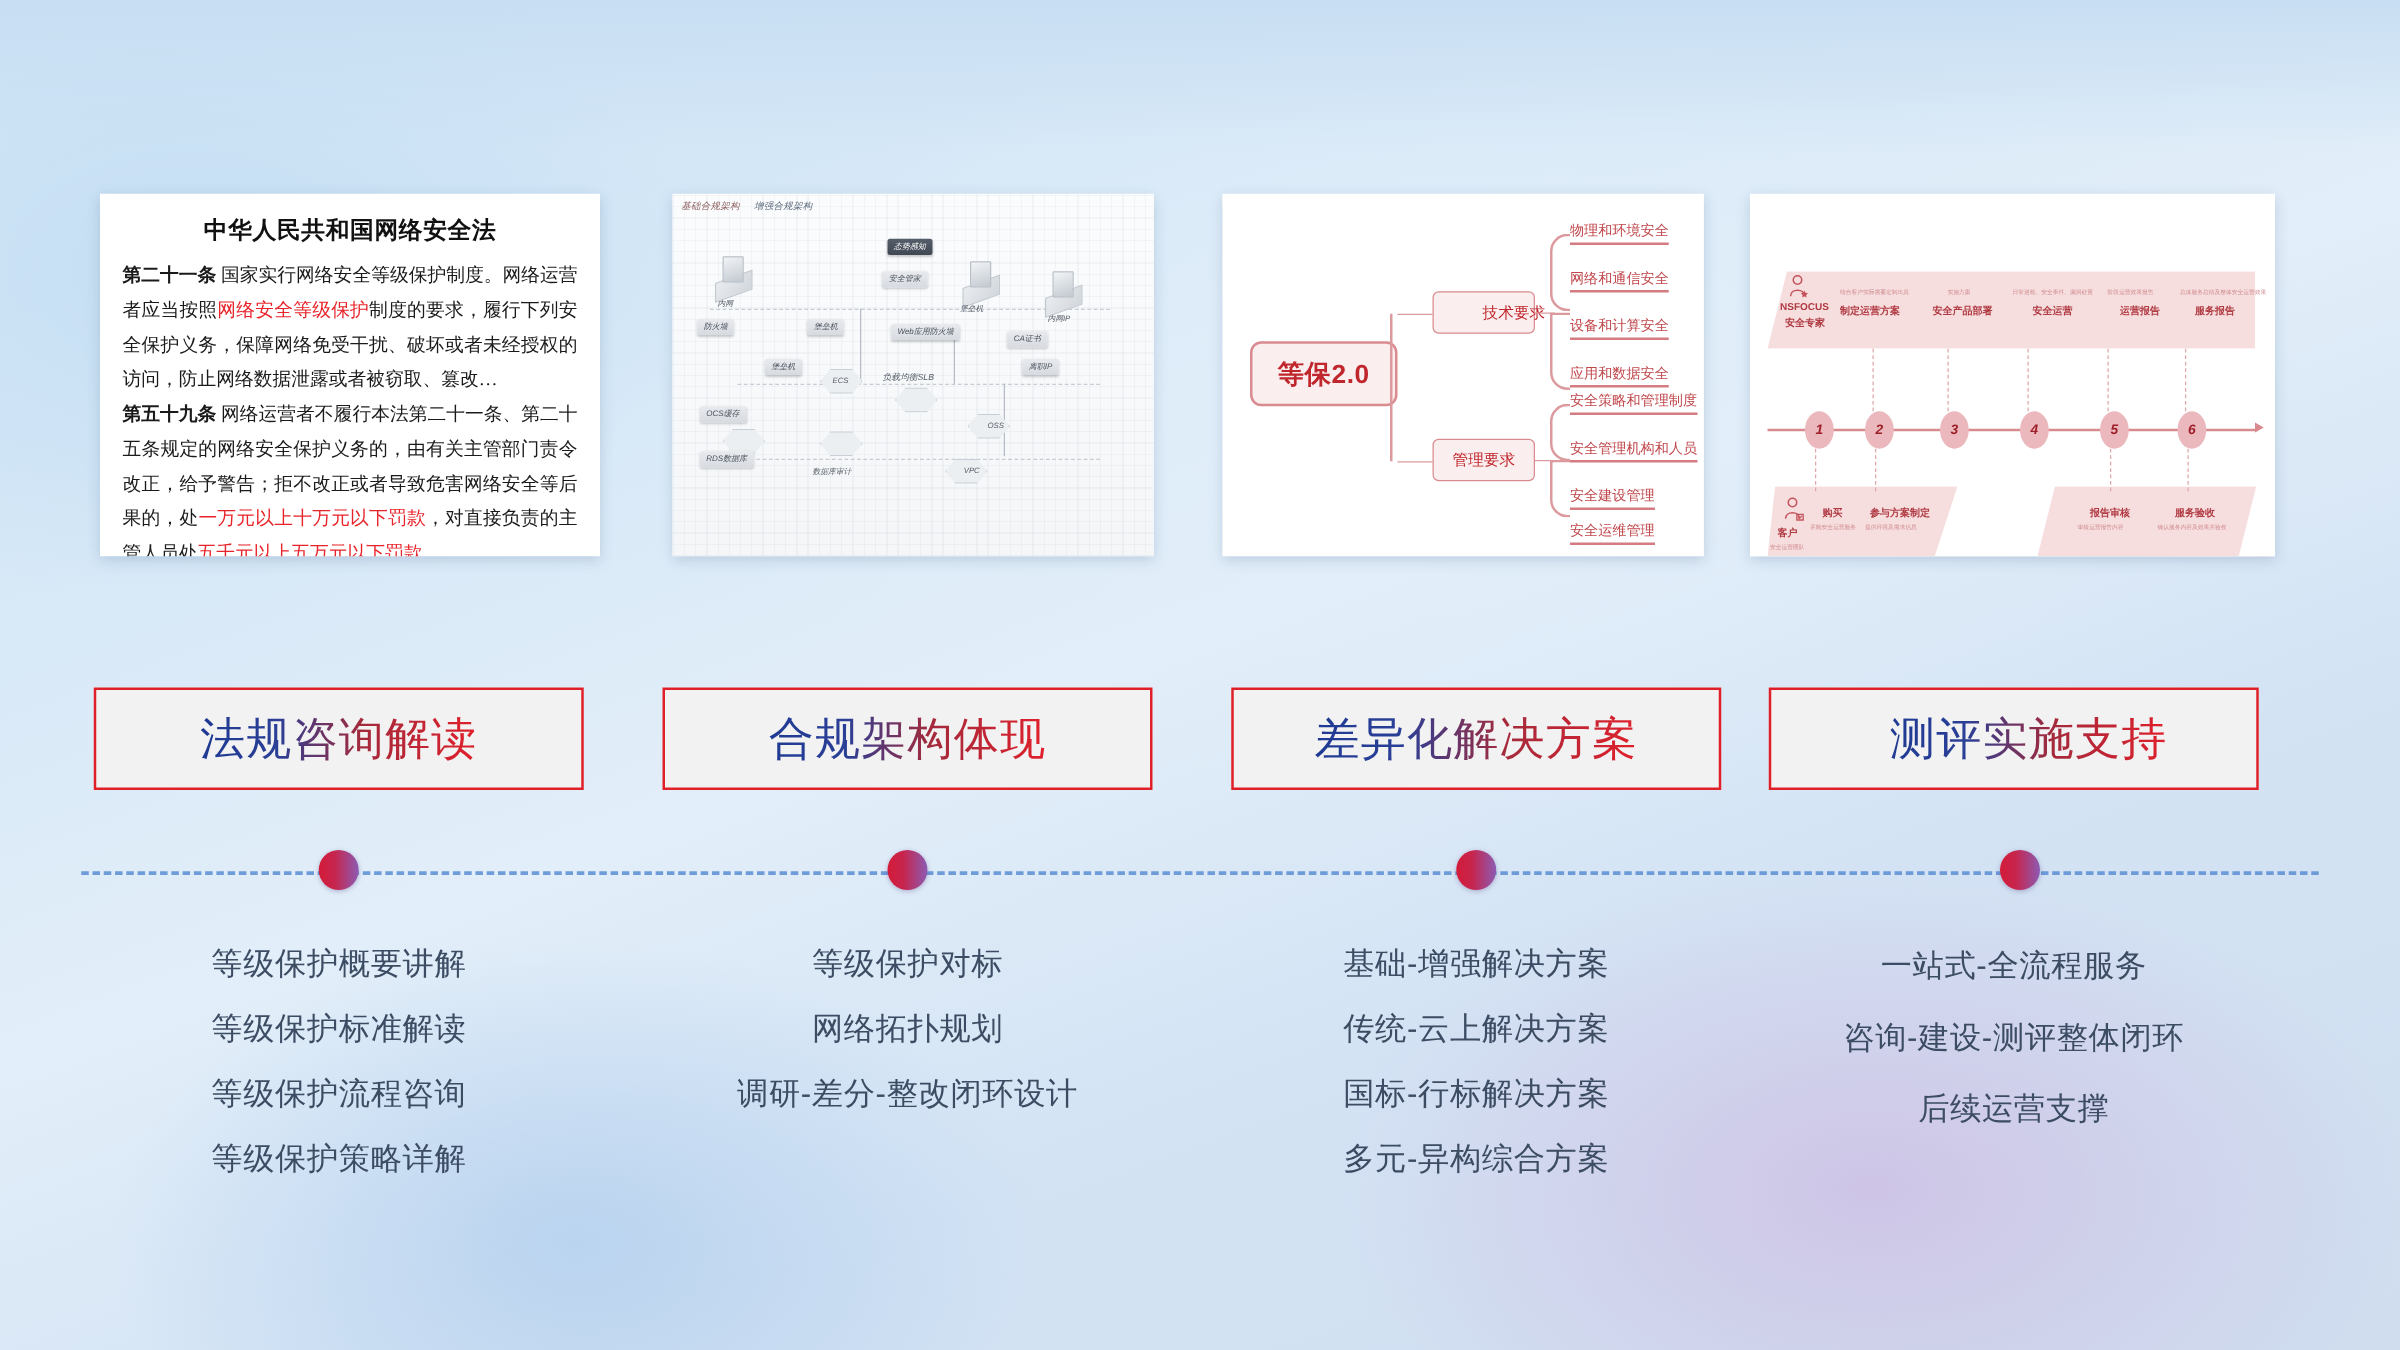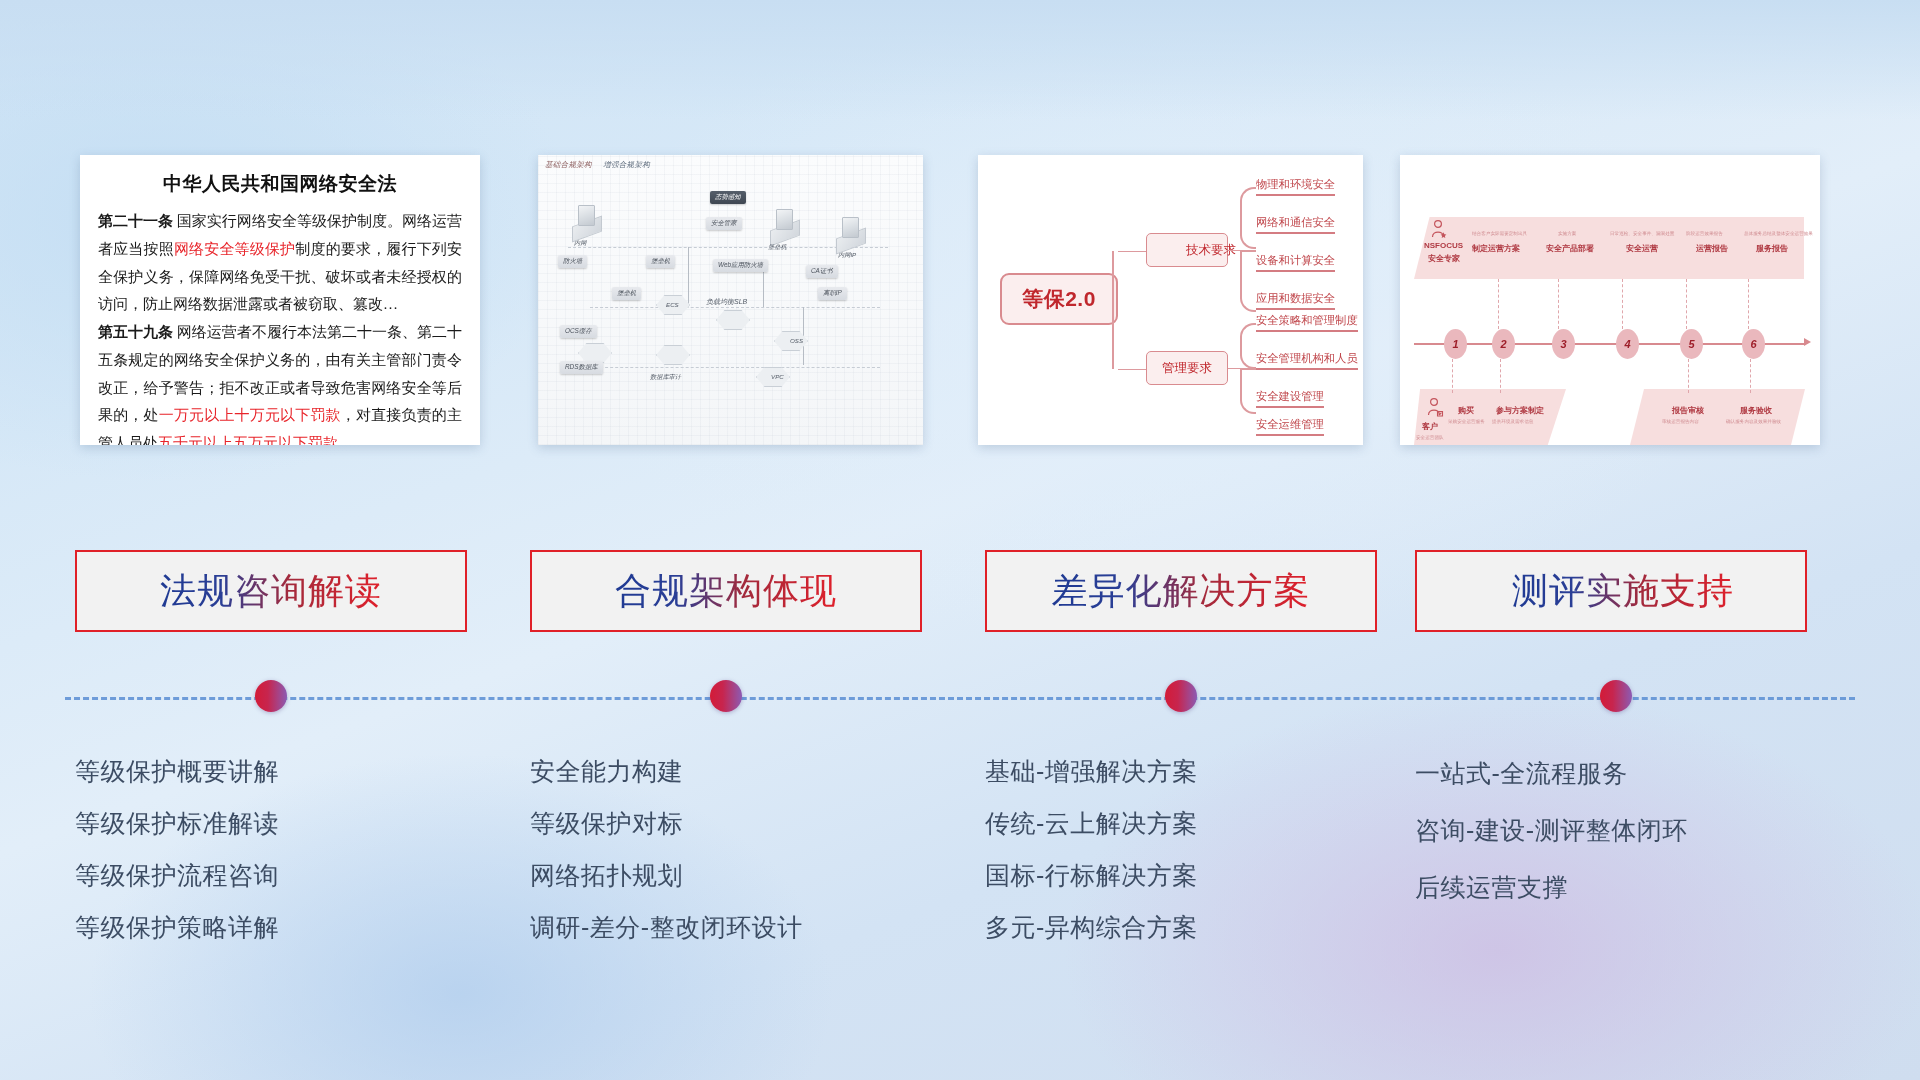--- a/index.html
+++ b/index.html
@@ -119,21 +119,21 @@
   
   .tl{ position:absolute; top:697px; left:65px; width:1790px; height:4px;
        border-top:3px dashed #5b8fd4; opacity:.85; }
   .tdot{ position:absolute; top:680px; width:32px; height:32px; border-radius:50%;
     background:linear-gradient(90deg,#d31b38 0%,#c7254e 40%,#8c5bb3 100%);
     box-shadow:0 1px 4px rgba(80,60,130,.35);}
   .td1{ left:255px;} .td2{ left:710px;} .td3{ left:1165px;} .td4{ left:1600px;}
 
   
   .lists{ position:absolute; top:745px; left:0; width:1920px; }
-  .col{ position:absolute; top:0; }
+  .col{ position:absolute; top:0; text-align:center; }
   .col li{ list-style:none; font-size:25px; color:#3c4c63; line-height:52px;
            letter-spacing:.5px; white-space:nowrap; }
   .c1{ left:75px; width:392px;} .c2{ left:530px; width:392px;}
   .c3{ left:985px; width:392px;} .c4{ left:1415px; width:392px;}
   .c4 li{ line-height:57px; }
 </style>
 </head>
 <body>
 
 <div class="bg"></div>
@@ -329,21 +329,20 @@
   <div class="tdot td4"></div>
 
   <div class="lists">
     <ul class="col c1">
       <li>等级保护概要讲解</li>
       <li>等级保护标准解读</li>
       <li>等级保护流程咨询</li>
       <li>等级保护策略详解</li>
     </ul>
     <ul class="col c2">
-      <li>安全能力构建</li>
       <li>等级保护对标</li>
       <li>网络拓扑规划</li>
       <li>调研-差分-整改闭环设计</li>
     </ul>
     <ul class="col c3">
       <li>基础-增强解决方案</li>
       <li>传统-云上解决方案</li>
       <li>国标-行标解决方案</li>
       <li>多元-异构综合方案</li>
     </ul>

